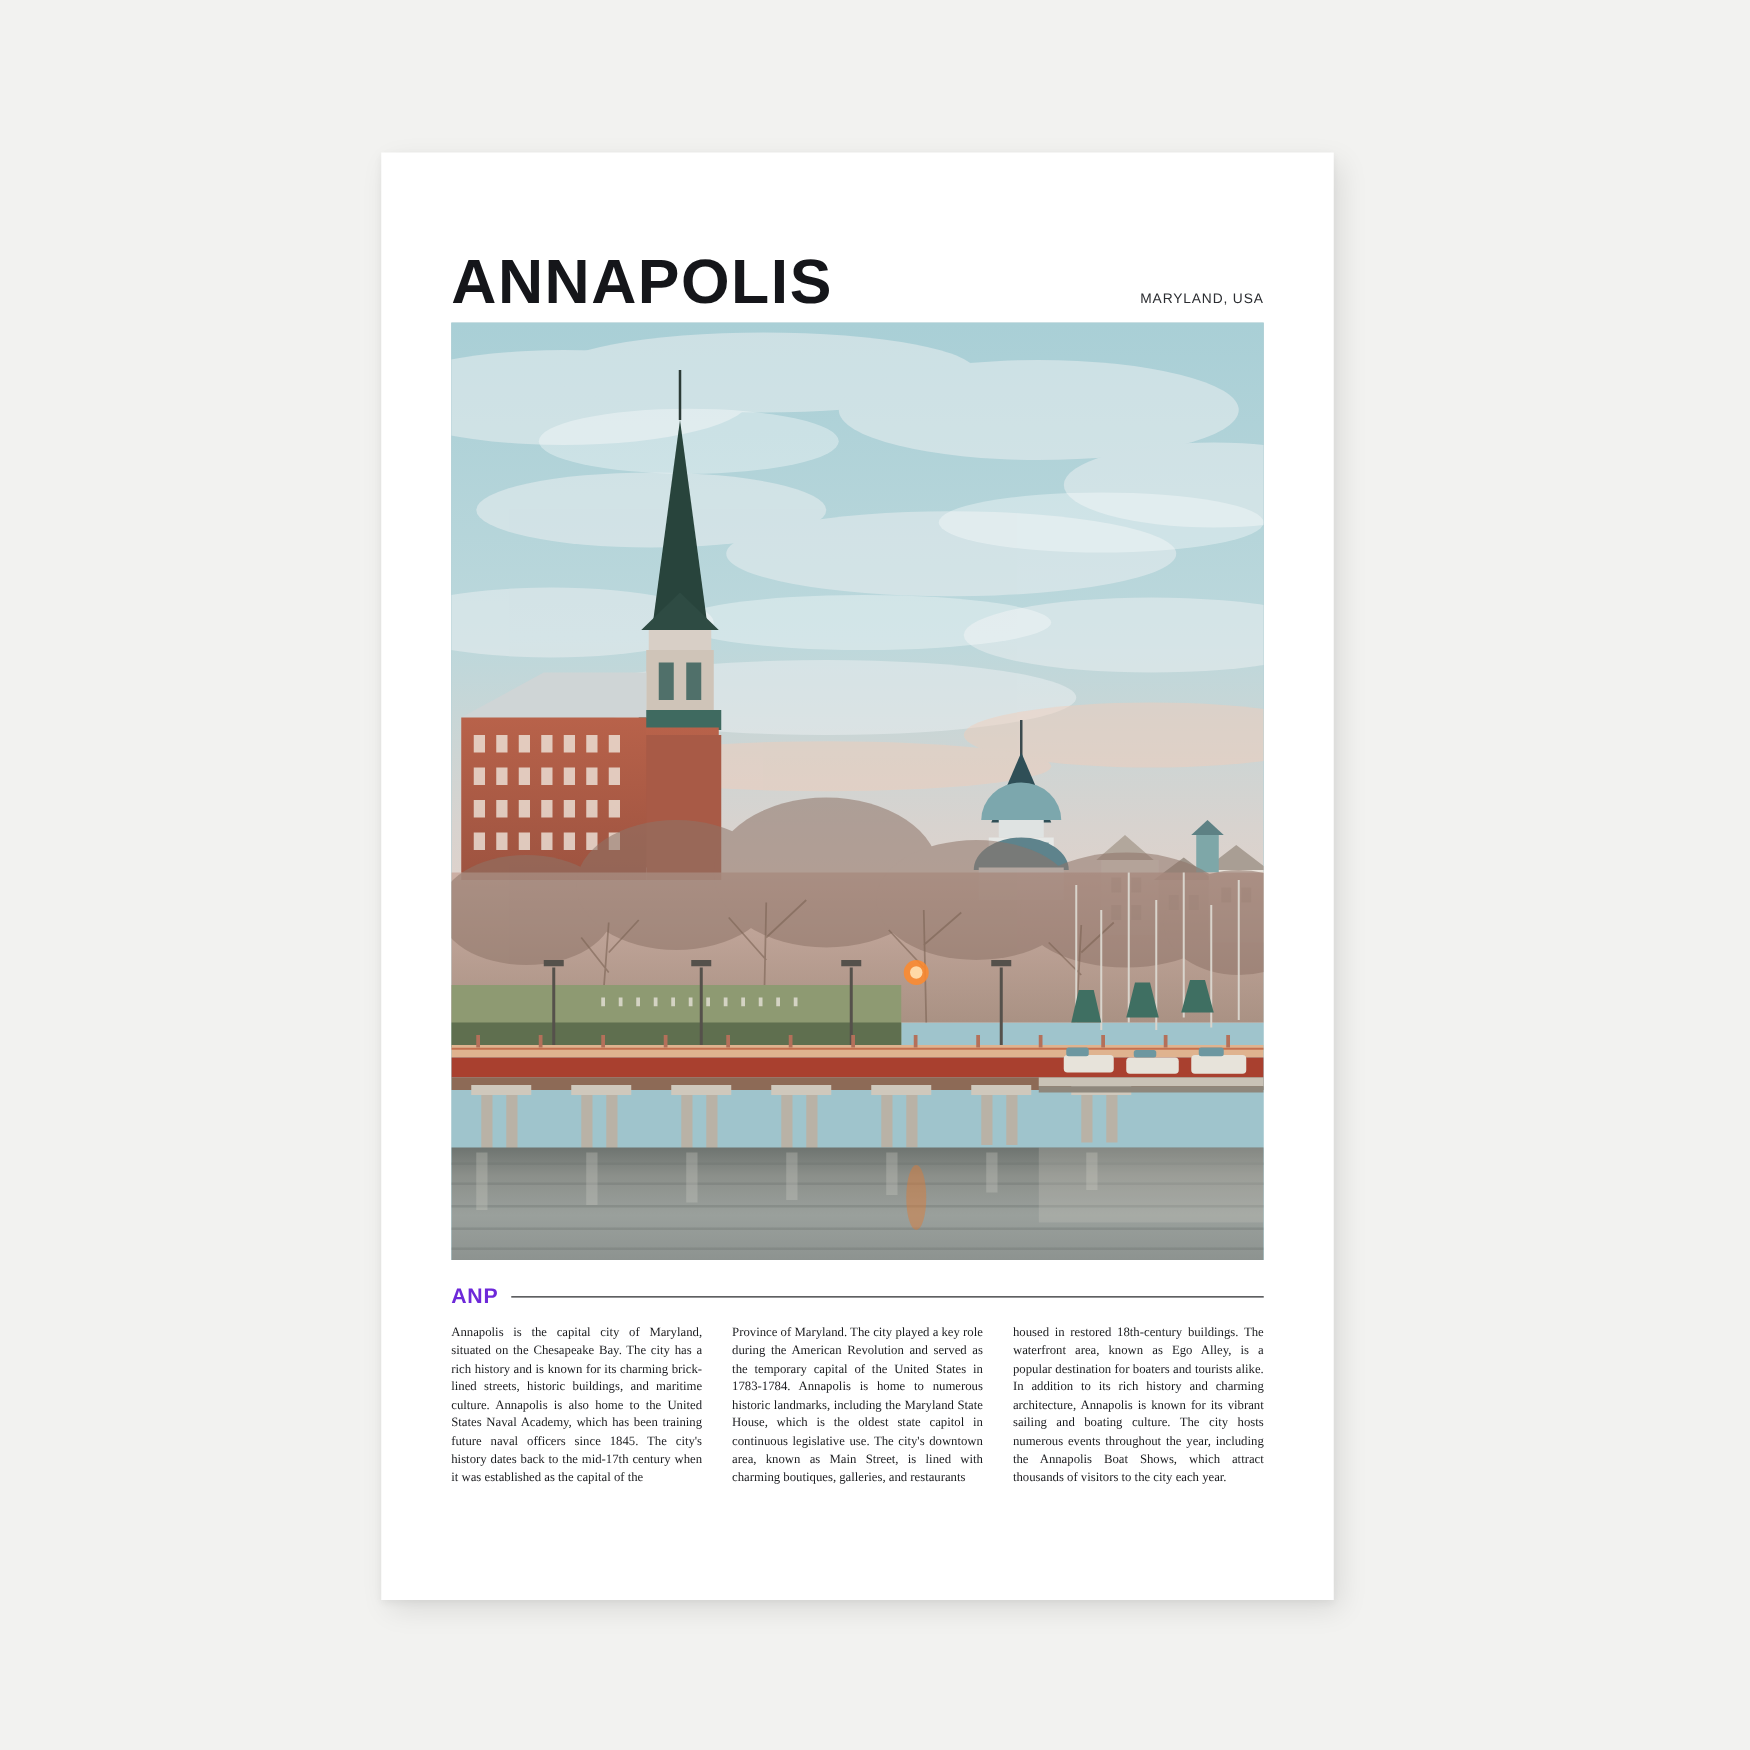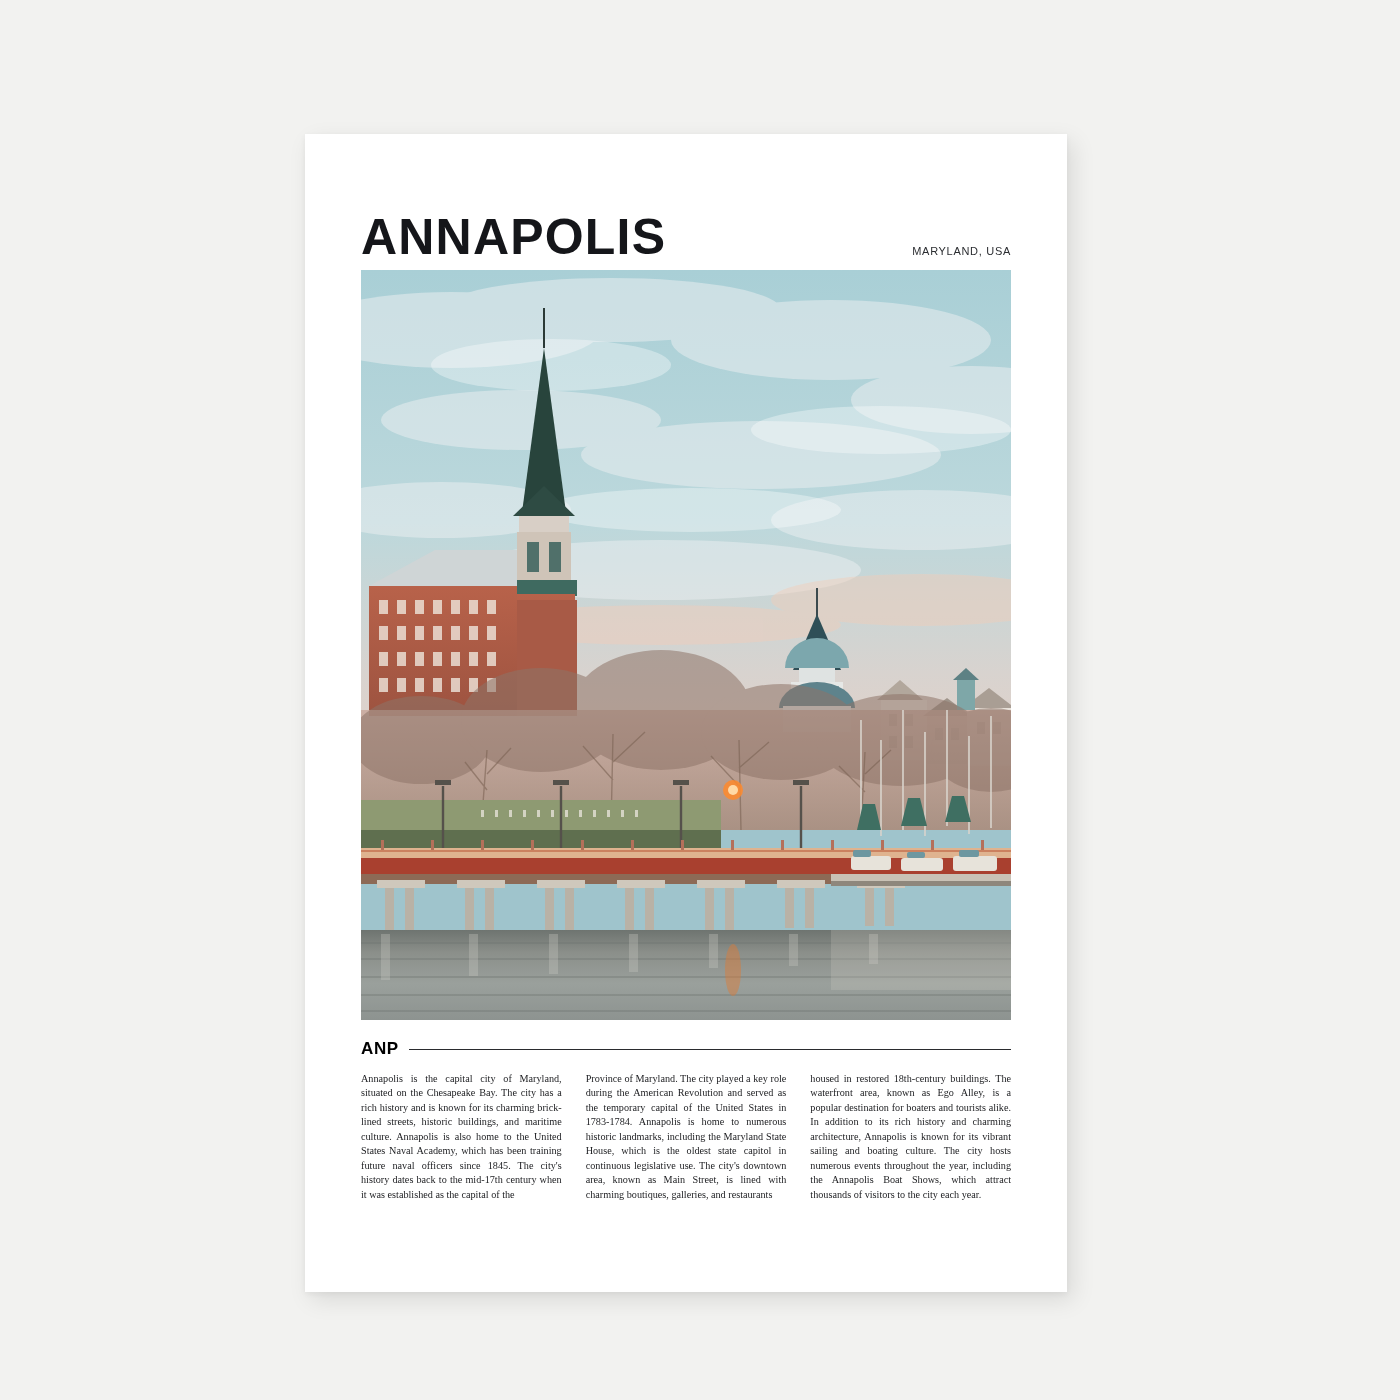--- a/index.html
+++ b/index.html
@@ -23,21 +23,20 @@
   
   .poster {
     position: absolute;
     left: 305px;
     top: 122px;
     width: 762px;
     height: 1158px;
     background: #ffffff;
     box-shadow: 6px 8px 22px rgba(0,0,0,0.10), 0 2px 6px rgba(0,0,0,0.05);
     box-sizing: border-box;
-    margin-top: 12px;
   }
 
   
   .header {
     position: absolute;
     left: 56px;
     top: 78px;
     width: 650px;
     display: flex;
     align-items: flex-end;
@@ -83,21 +82,21 @@
     width: 650px;
     display: flex;
     align-items: center;
     gap: 10px;
   }
   .code {
     font-family: "Liberation Sans", sans-serif;
     font-size: 17px;
     font-weight: 700;
     letter-spacing: 0.6px;
-    color: #000000;
+    color: #6d28d9;
     white-space: nowrap;
   }
   .rule {
     flex: 1;
     height: 1px;
     background: #2a2b2e;
   }
 
   
   .columns {

